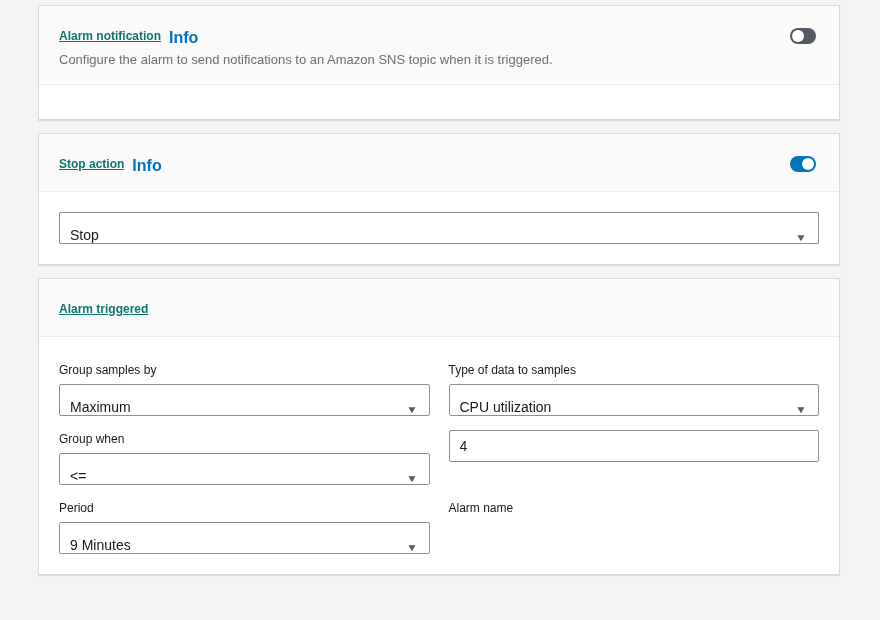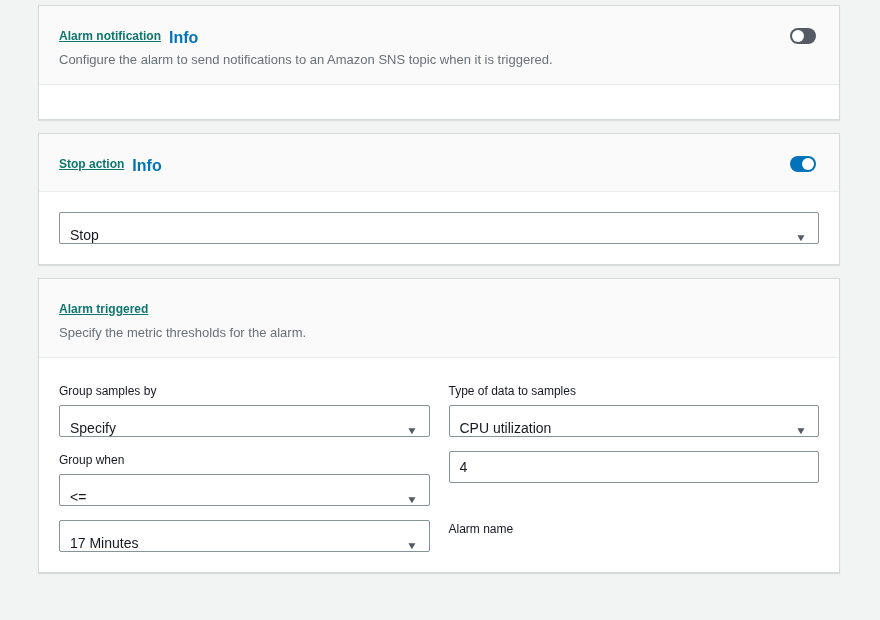--- a/index.html
+++ b/index.html
@@ -155,29 +155,28 @@
         <span class="select-caret">▼</span>
       </div>
     </div>
   </section>
 
   <section class="card">
     <div class="card-header">
       <div class="title-row">
         <h2 class="card-title">Alarm triggered</h2>
       </div>
-      <p class="desc">Specify the metric thresholds for the alarm.</p>
     </div>
     <div class="card-body thresholds-body">
       <div class="form-grid">
 
         <div class="field">
           <label class="field-label">Group samples by</label>
           <div class="select">
-            <span>Specify</span>
+            <span>Maximum</span>
             <span class="select-caret">▼</span>
           </div>
         </div>
 
         <div class="field">
           <label class="field-label">Type of data to samples</label>
           <div class="select">
             <span>CPU utilization</span>
             <span class="select-caret">▼</span>
           </div>
@@ -190,22 +189,23 @@
             <span class="select-caret">▼</span>
           </div>
         </div>
 
 
         <div class="field">
           <input class="text-input" type="text" value="4" style="">
         </div>
 
         <div class="field">
-          <div class="select">
-            <span>17 Minutes</span>
+          <label class="field-label">Period</label>
+          <div class="select">
+            <span>9 Minutes</span>
             <span class="select-caret">▼</span>
           </div>
         </div>
 
         <div class="field">
           <label class="field-label">Alarm name</label>
         </div>
 
       </div>
     </div>

